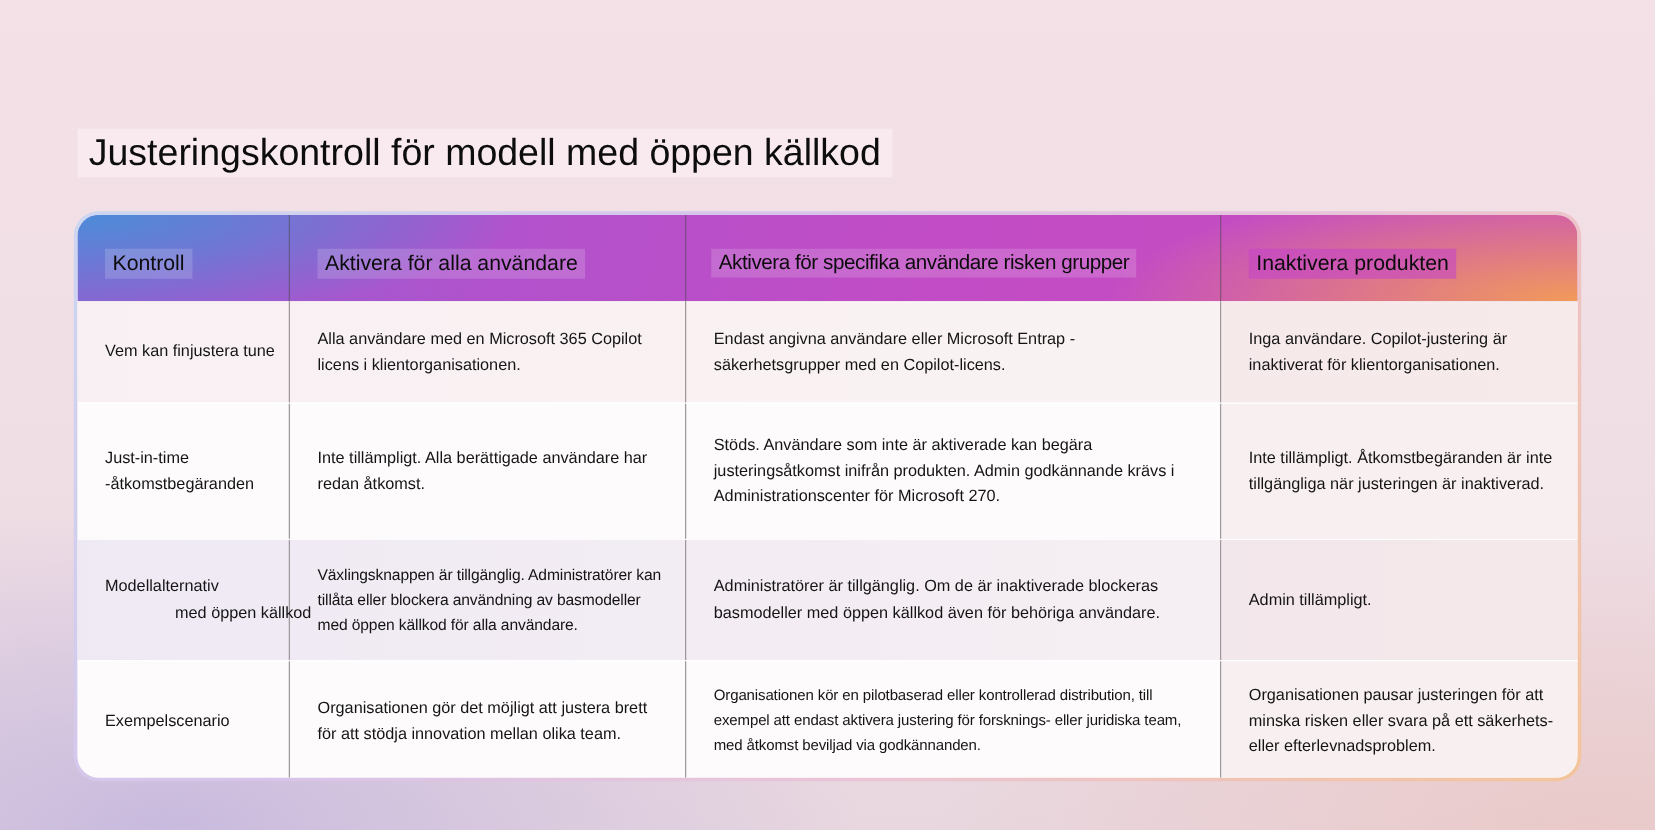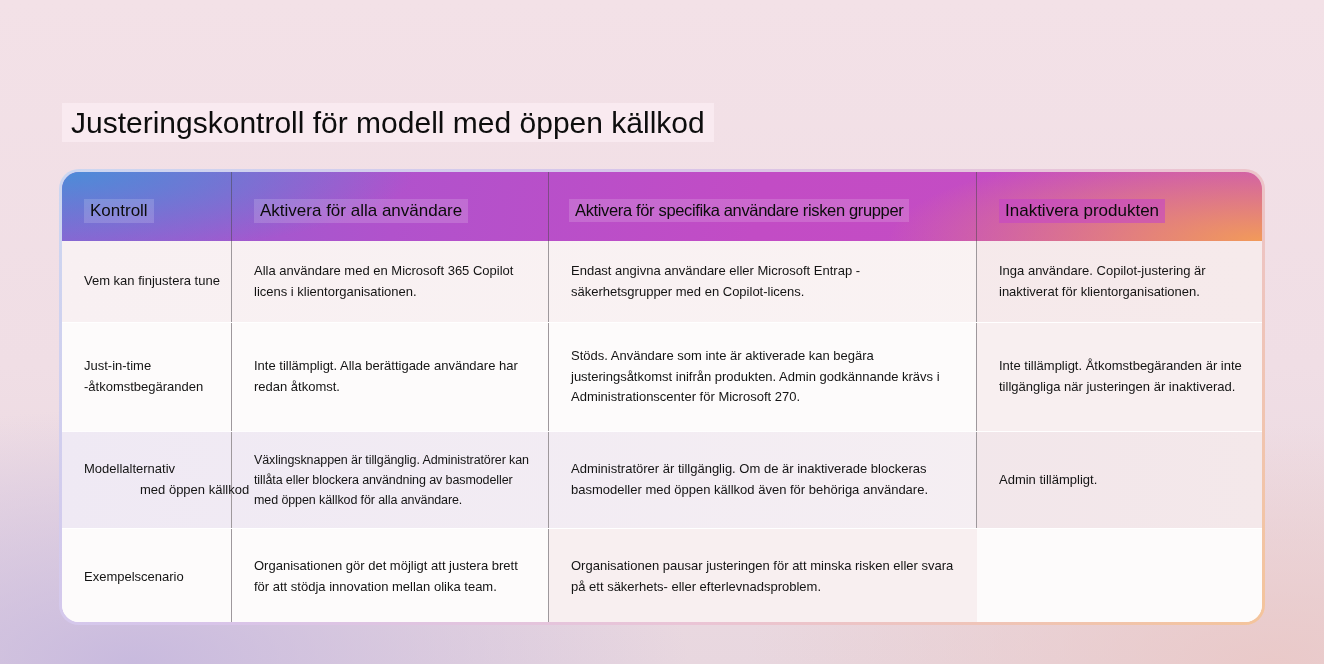--- a/index.html
+++ b/index.html
@@ -152,20 +152,23 @@
         </div>
       </div>
 
       <div class="grid-row body-row row4">
         <div class="cell c1">
           <span class="cell-text">Exempelscenario</span>
         </div>
         <div class="cell c2">
           <span class="cell-text">Organisationen gör det möjligt att justera brett för att stödja innovation mellan olika team.</span>
         </div>
+        <div class="cell c3">
+          <span class="cell-text xsmall">Organisationen kör en pilotbaserad eller kontrollerad distribution, till exempel att endast aktivera justering för forsknings- eller juridiska team, med åtkomst beviljad via godkännanden.</span>
+        </div>
         <div class="cell c4">
           <span class="cell-text">Organisationen pausar justeringen för att minska risken eller svara på ett säkerhets- eller efterlevnadsproblem.</span>
         </div>
       </div>
 
     </div>
   </div>
 </div>
 
 </body></html>

